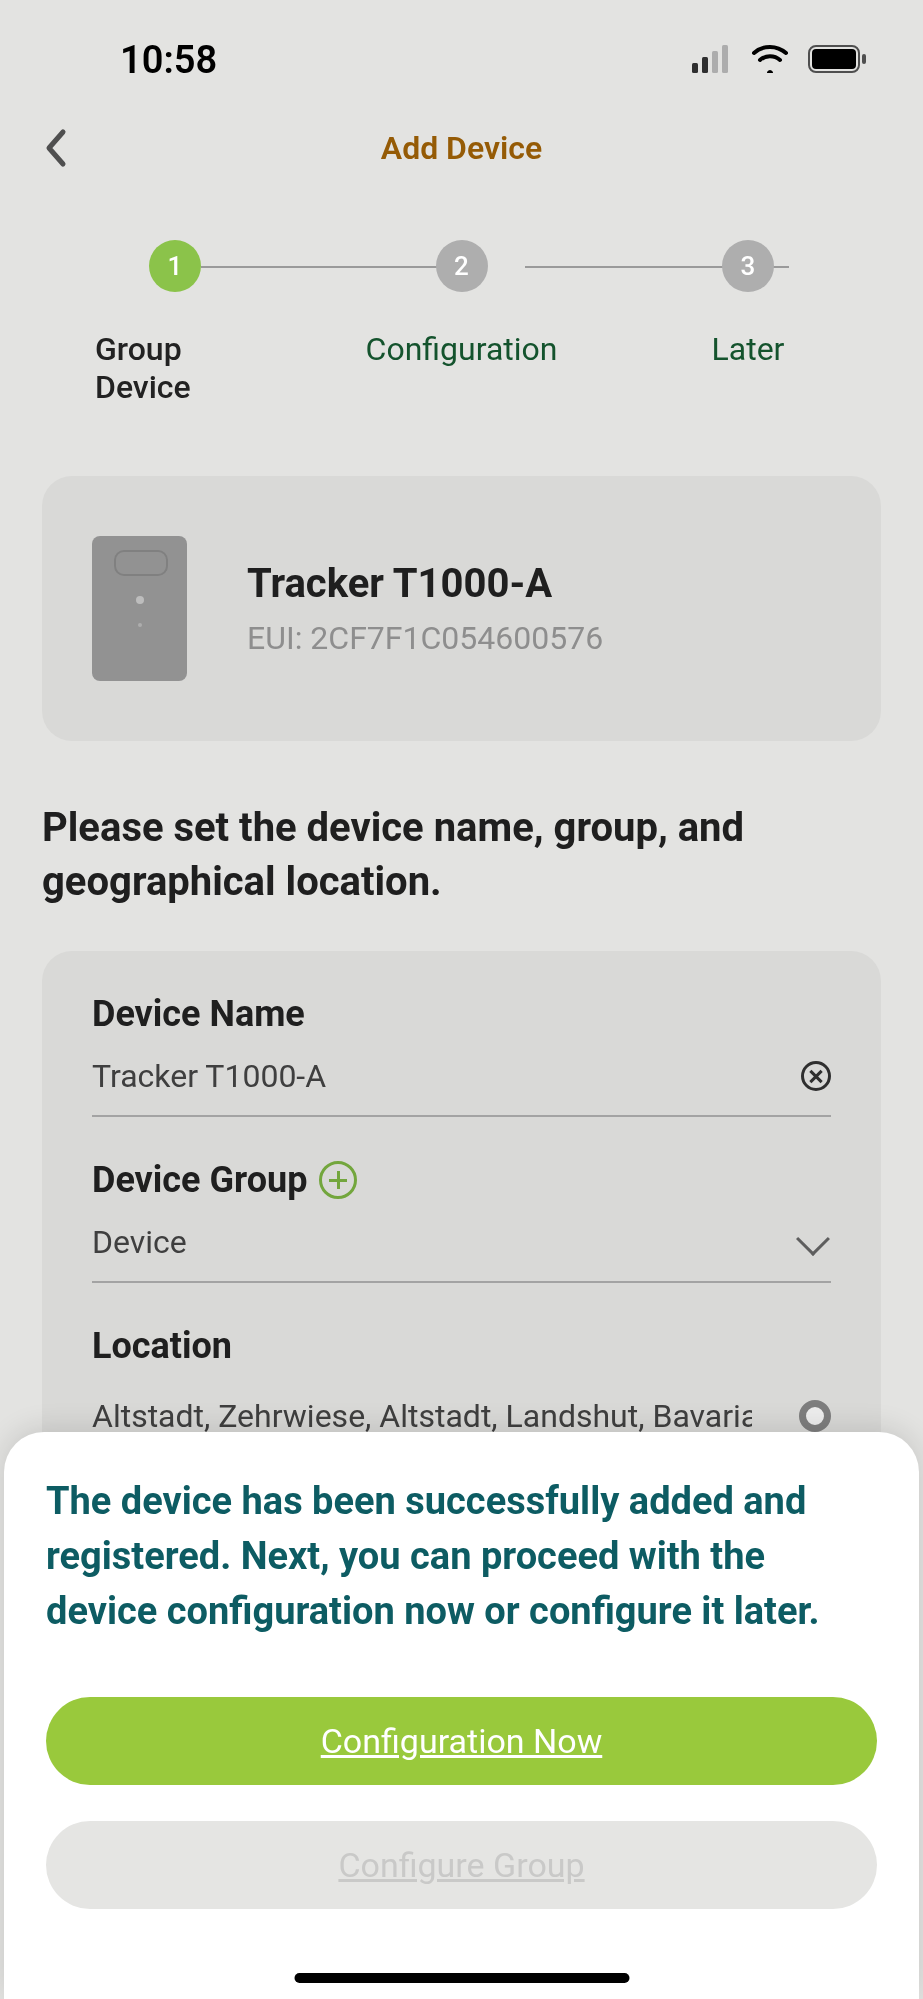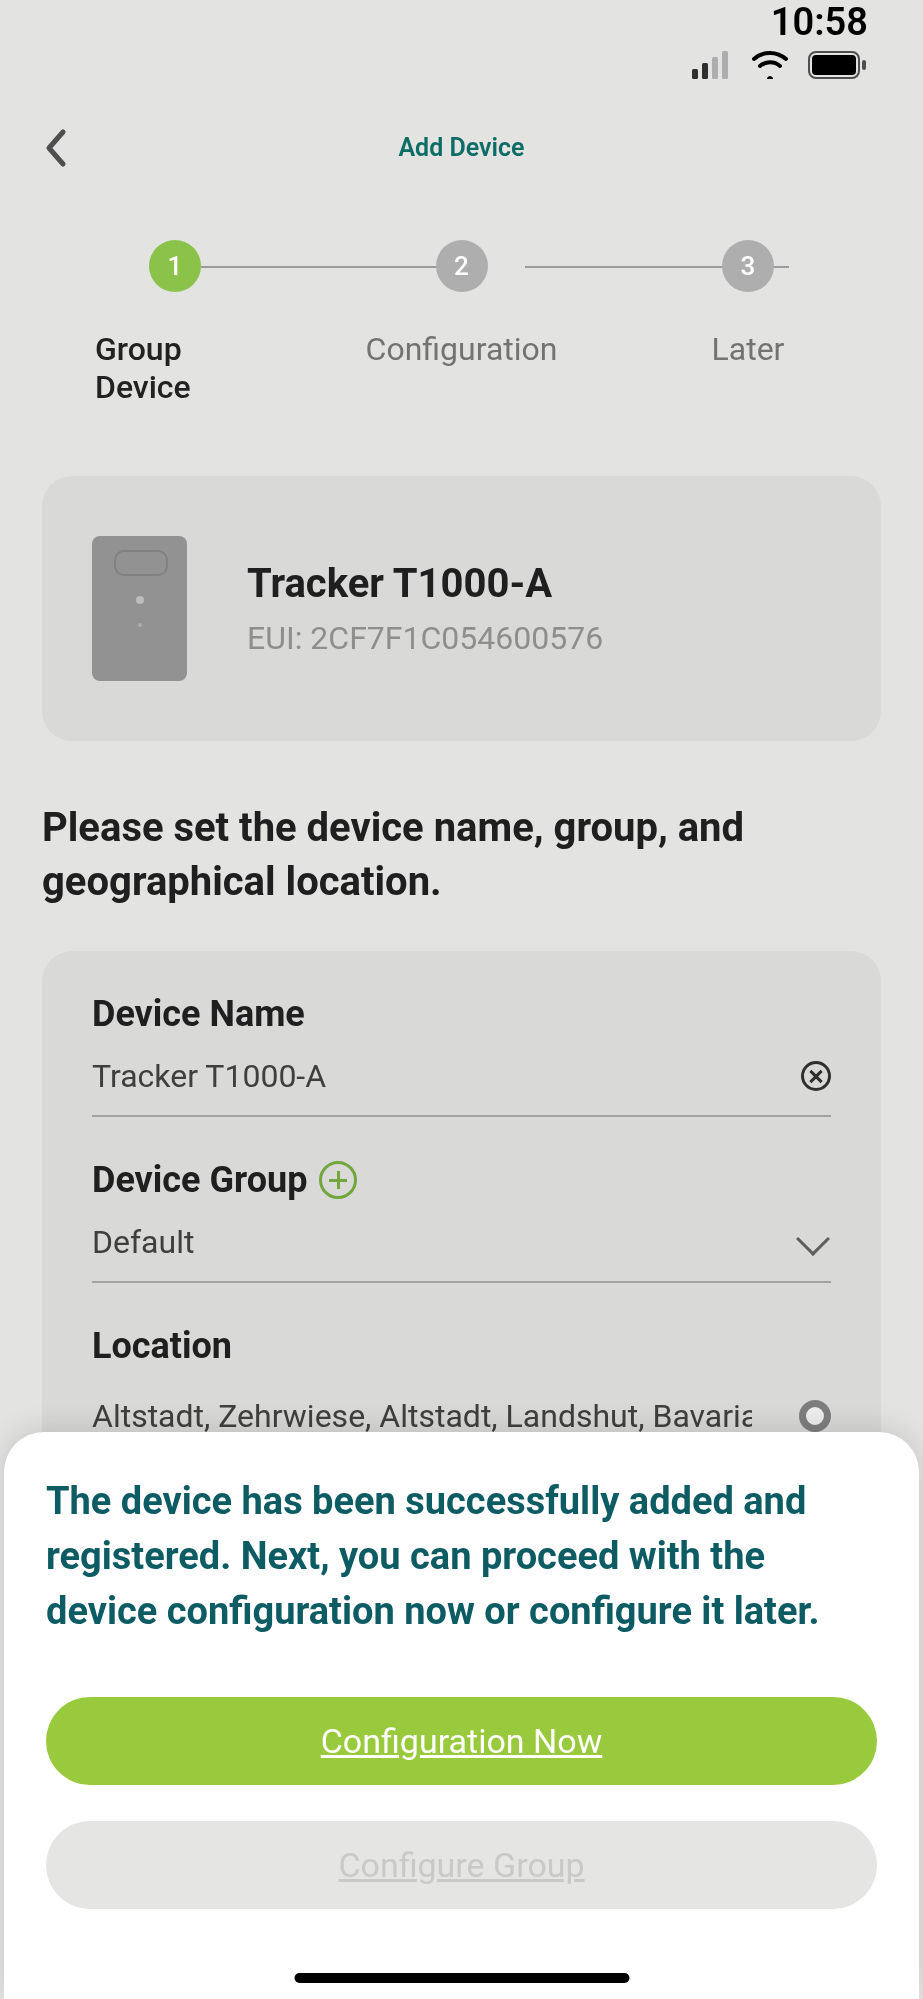--- a/index.html
+++ b/index.html
@@ -20,42 +20,41 @@
 
   
   .status-bar {
     height: 100px;
     display: flex;
     align-items: flex-end;
     justify-content: space-between;
     padding: 0 55px 18px 55px;
     font-size: 38px;
     font-weight: 600;
-    flex-direction: column;
   }
   .status-left { padding-left: 65px; }
   .status-right { display: flex; align-items: center; gap: 18px; }
 
   
   .nav-header {
     height: 95px;
     position: relative;
     display: flex;
     align-items: center;
     justify-content: center;
   }
   .back-btn {
     position: absolute;
     left: 30px;
     top: 50%;
     transform: translateY(-50%);
     width: 50px; height: 50px;
     display:flex;align-items:center;justify-content:center;
   }
-  .nav-title { font-size: 25px; font-weight: 600; color:#0f766e; }
+  .nav-title { font-size: 32px; font-weight: 600; color:#a16207; }
 
   
   .stepper {
     display: flex;
     align-items: flex-start;
     justify-content: space-between;
     padding: 45px 95px 0 95px;
     position: relative;
   }
   .step {
@@ -64,21 +63,21 @@
     z-index: 2;
   }
   .step-circle {
     width: 52px; height: 52px; border-radius: 50%;
     background:#aeaeae;
     color:#fff;
     font-size: 26px; font-weight:500;
     display:flex;align-items:center;justify-content:center;
   }
   .step-circle.active { background:#8bc34a; }
-  .step-label { margin-top: 38px; font-size: 32px; color:#737373; }
+  .step-label { margin-top: 38px; font-size: 32px; color:#14532d; }
   .step-label.active { color:#222; font-weight:500; }
   .step-line {
     position:absolute;
     top: 71px;
     height: 2px;
     background:#9a9a9a;
     z-index:1;
   }
   .line1 { left: 201px; width: 272px; }
   .line2 { left: 525px; width: 264px; }
@@ -299,21 +298,21 @@
       <span class="clear-icon"></span>
     </div>
   </div>
 
   <div class="field">
     <div class="field-label-row">
       <div class="field-label">Device Group</div>
       <span class="add-circle-icon"></span>
     </div>
     <div class="field-input">
-      <span class="field-value">Default</span>
+      <span class="field-value">Device</span>
       <span class="chevron-down-icon"></span>
     </div>
   </div>
 
   <div class="field field-section-gap">
     <div class="field-label">Location</div>
     <div class="field-input" style="border-bottom:none;padding-bottom:0;margin-top:30px;">
       <span class="field-value truncated">Altstadt, Zehrwiese, Altstadt, Landshut, Bavaria,</span>
       <span class="locate-icon"></span>
     </div>

